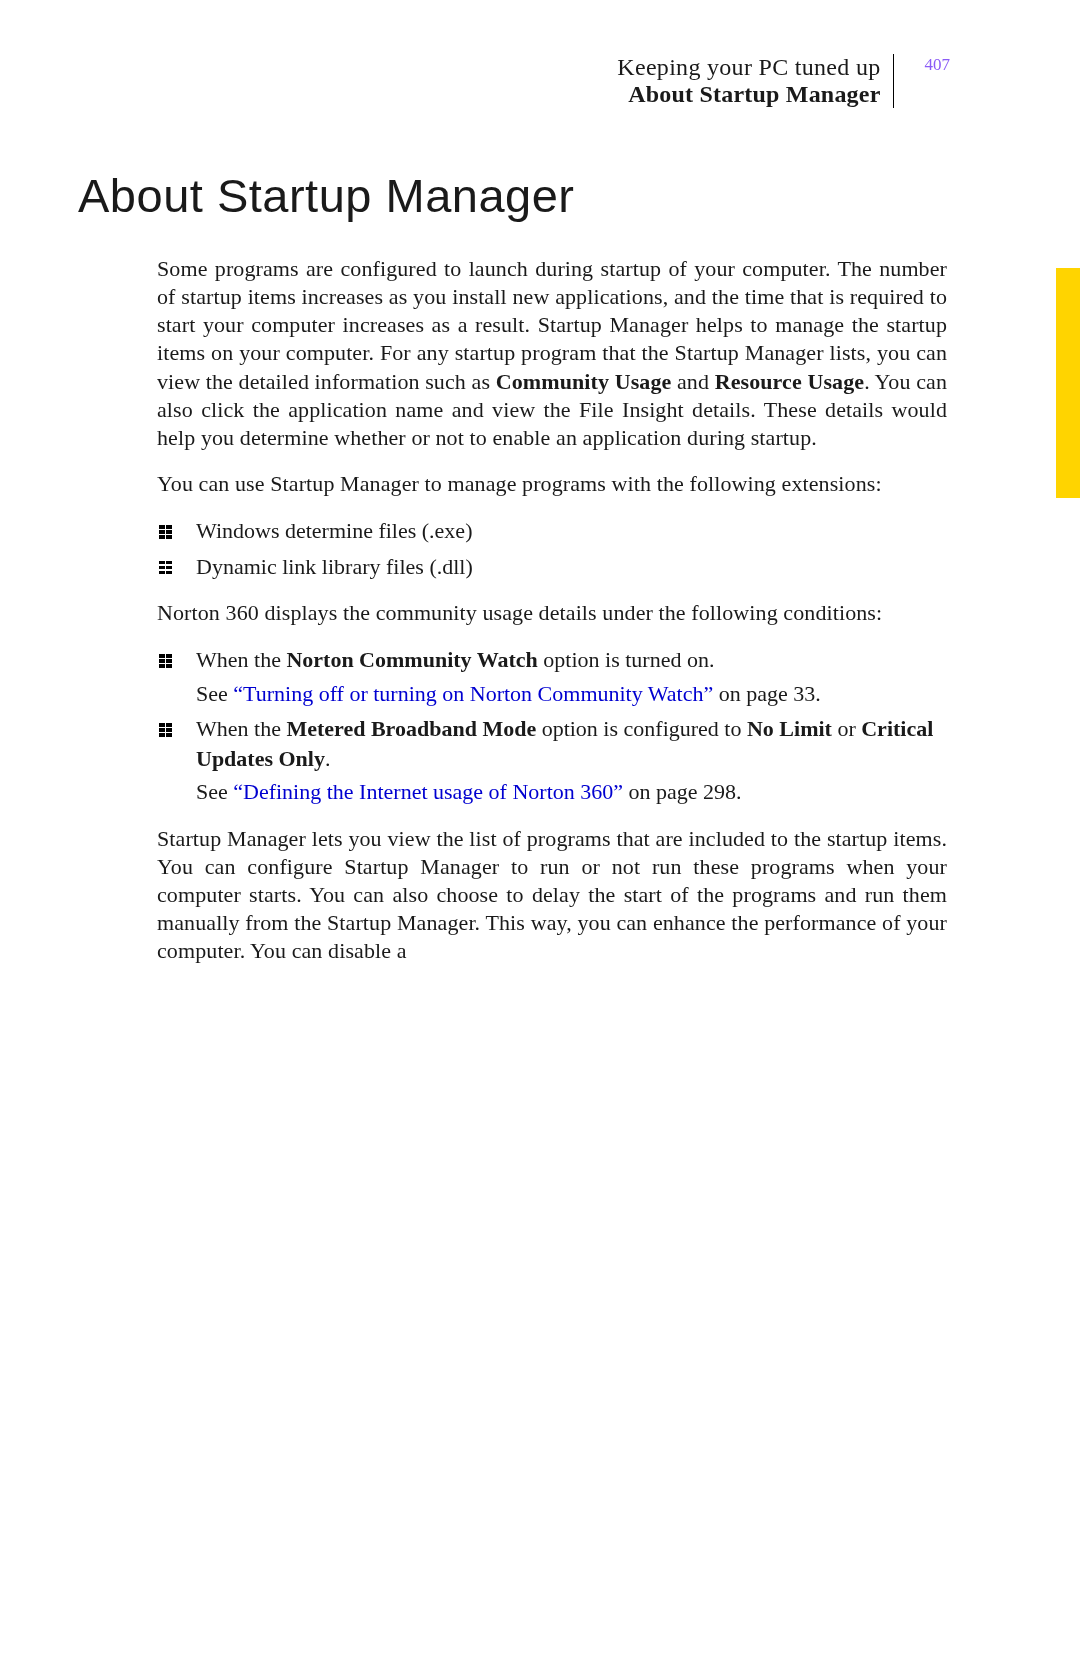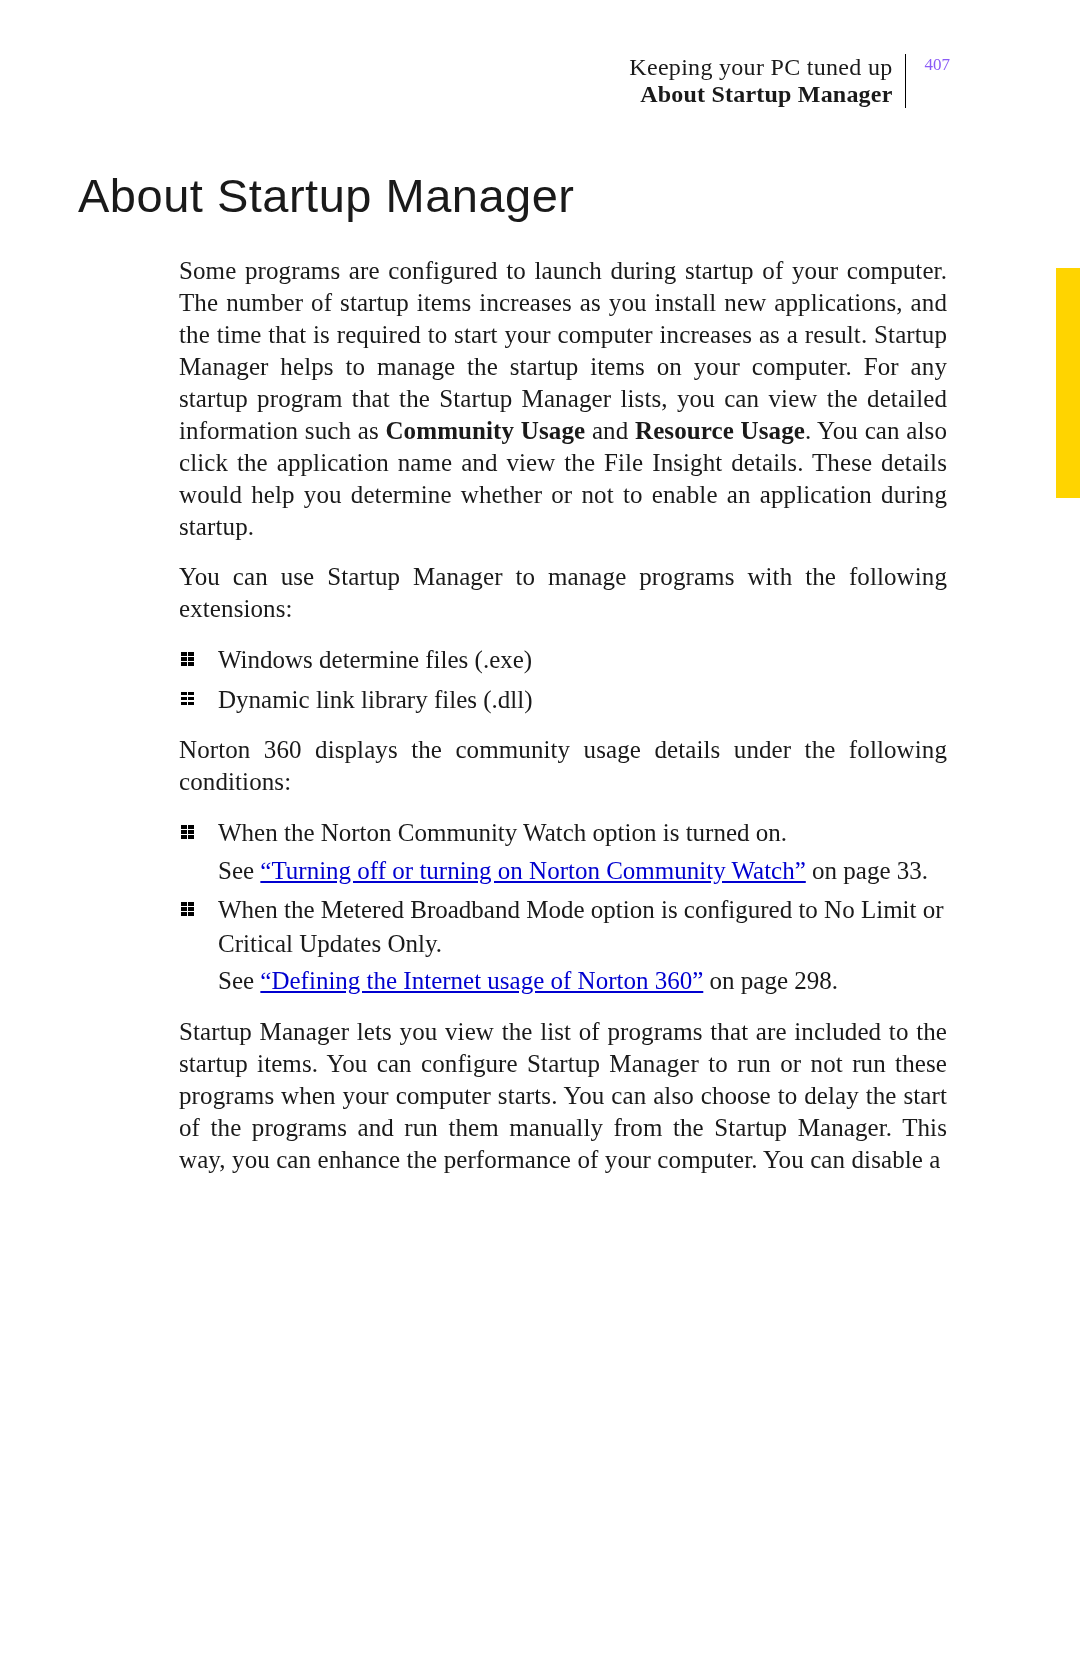--- a/index.html
+++ b/index.html
@@ -24,20 +24,21 @@
       display: flex;
       justify-content: flex-end;
       align-items: flex-start;
       margin-bottom: 60px;
       padding-right: 52px;
     }
     .header-text {
       text-align: right;
       border-right: 1.5px solid #000;
       padding-right: 12px;
+      margin-right: 12px;
     }
     .header-line1 {
       font-size: 24px;
       color: #1a1a1a;
       letter-spacing: 0.3px;
     }
     .header-line2 {
       font-size: 24px;
       font-weight: bold;
       color: #1a1a1a;
@@ -59,23 +60,23 @@
     }
     .main-heading {
       font-family: Arial, Helvetica, sans-serif;
       font-size: 47px;
       font-weight: 400;
       color: #1a1a1a;
       margin-bottom: 32px;
       letter-spacing: 0.5px;
     }
     .content {
-      margin-left: 101px;
+      margin-left: 79px;
       margin-right: 55px;
-      font-size: 25px;
+      font-size: 22px;
       line-height: 1.28;
     }
     .para {
       margin-bottom: 18px;
       text-align: justify;
       letter-spacing: 0.1px;
     }
     .para b {
       font-weight: bold;
     }
@@ -106,24 +107,23 @@
       display: block;
     }
     .bullet-text {
       flex: 1;
     }
     .sub-line {
       margin-top: 4px;
     }
     .link {
       color: #0000d0;
-      text-decoration: underline;
     }
     b {
-      font-weight: normal;
+      font-weight: bold;
       text-align: center;
     }
   </style>
 </head>
 <body>
 <div class="page">
   <div class="header">
     <div class="header-text">
       <div class="header-line1">Keeping your PC tuned up</div>
       <div class="header-line2">About Startup Manager</div>

